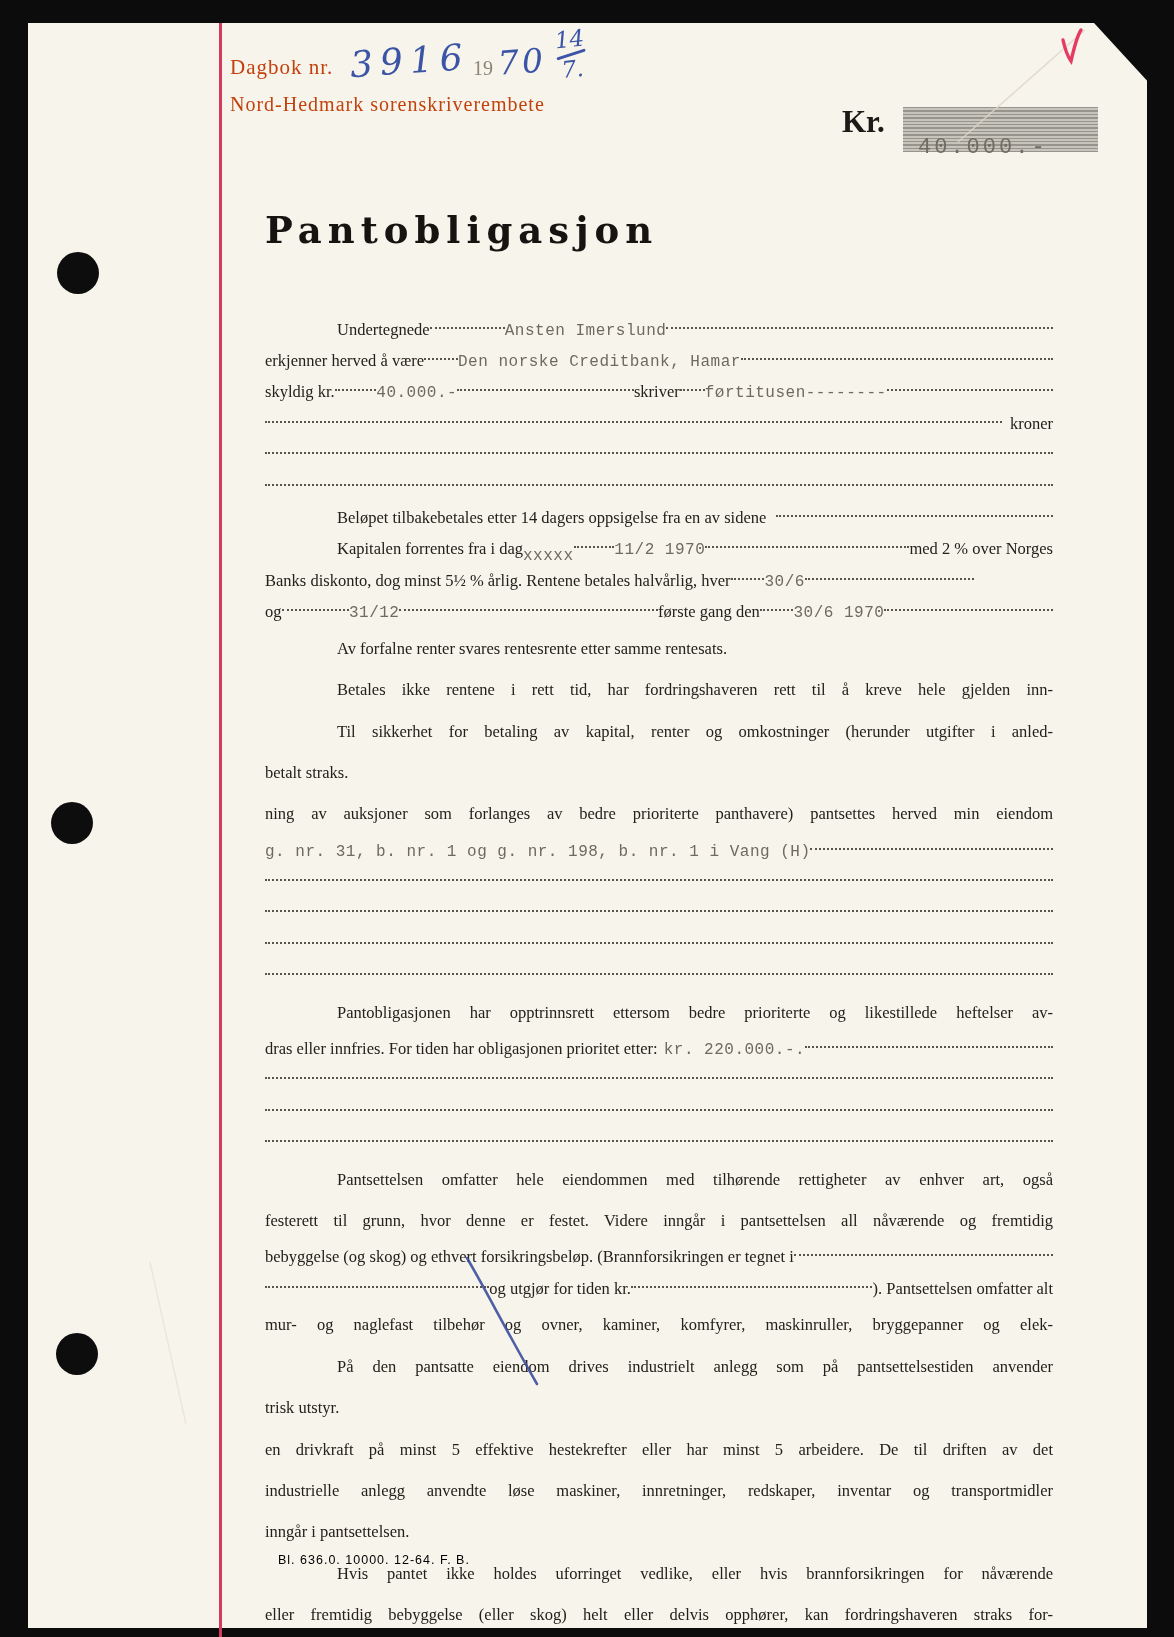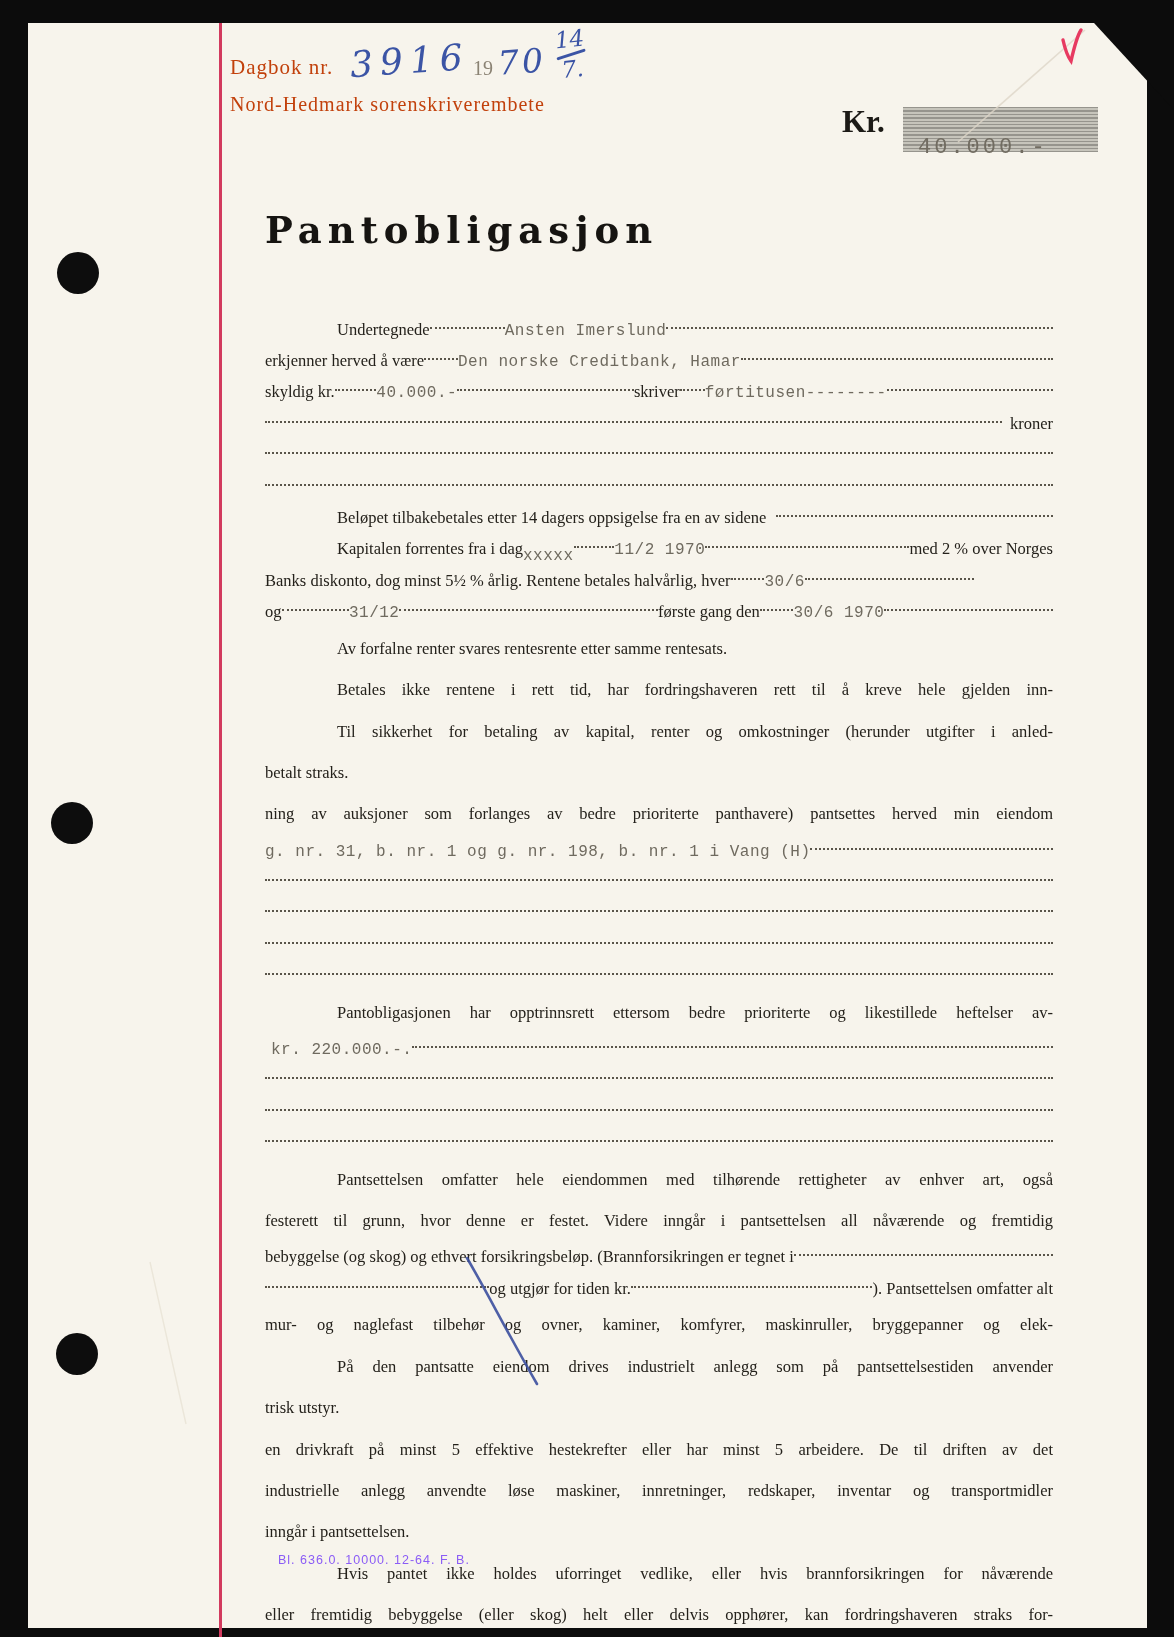--- a/index.html
+++ b/index.html
@@ -48,21 +48,21 @@
   .row.indent{padding-left:72px;}
   .row.plain,.row.just{padding-top:10px;line-height:1.15;}
   .row.just{text-align:justify;text-align-last:justify;}
   .print{padding-bottom:4px;white-space:nowrap;}
   .typed{padding-bottom:2px;white-space:nowrap;font-family:"Liberation Mono",monospace;
          font-size:16px;color:#6f6a5f;letter-spacing:0.5px;}
   .typed.low{transform:translateY(5px);padding-bottom:0;}
   .dots{flex-grow:1;border-bottom:2px dotted #59544a;margin-bottom:8px;min-width:8px;}
   
   #footer-print{position:absolute;left:278px;top:1553px;font-family:"Liberation Sans",sans-serif;
-        font-size:12.5px;color:#8b5cf6;letter-spacing:1px;}
+        font-size:12.5px;color:#000000;letter-spacing:1px;}
   
   #overlay{position:absolute;left:0;top:0;pointer-events:none;}
 </style>
 </head>
 <body>
 
 <div id="page">
 
   <div class="bar" id="bar-top"></div>
   <div class="bar" id="bar-left"></div>
@@ -174,20 +174,21 @@
         <span class="dots" style="flex-grow: 1;"></span>
       </div>
       <div class="row fields">
         <span class="dots" style="flex-grow: 1;"></span>
       </div>
       <div class="row fields">
         <span class="dots" style="flex-grow: 1;"></span>
       </div>
       <div class="row just indent">Pantobligasjonen har opptrinnsrett ettersom bedre prioriterte og likestillede heftelser av-</div>
       <div class="row fields">
+        <span class="print">dras eller innfries. For tiden har obligasjonen prioritet etter:</span>
         <span style="width: 6px;"></span>
         <span class="typed">kr. 220.000.-.</span>
         <span class="dots" style="flex-grow: 1;"></span>
       </div>
       <div class="row fields">
         <span class="dots" style="flex-grow: 1;"></span>
       </div>
       <div class="row fields">
         <span class="dots" style="flex-grow: 1;"></span>
       </div>

